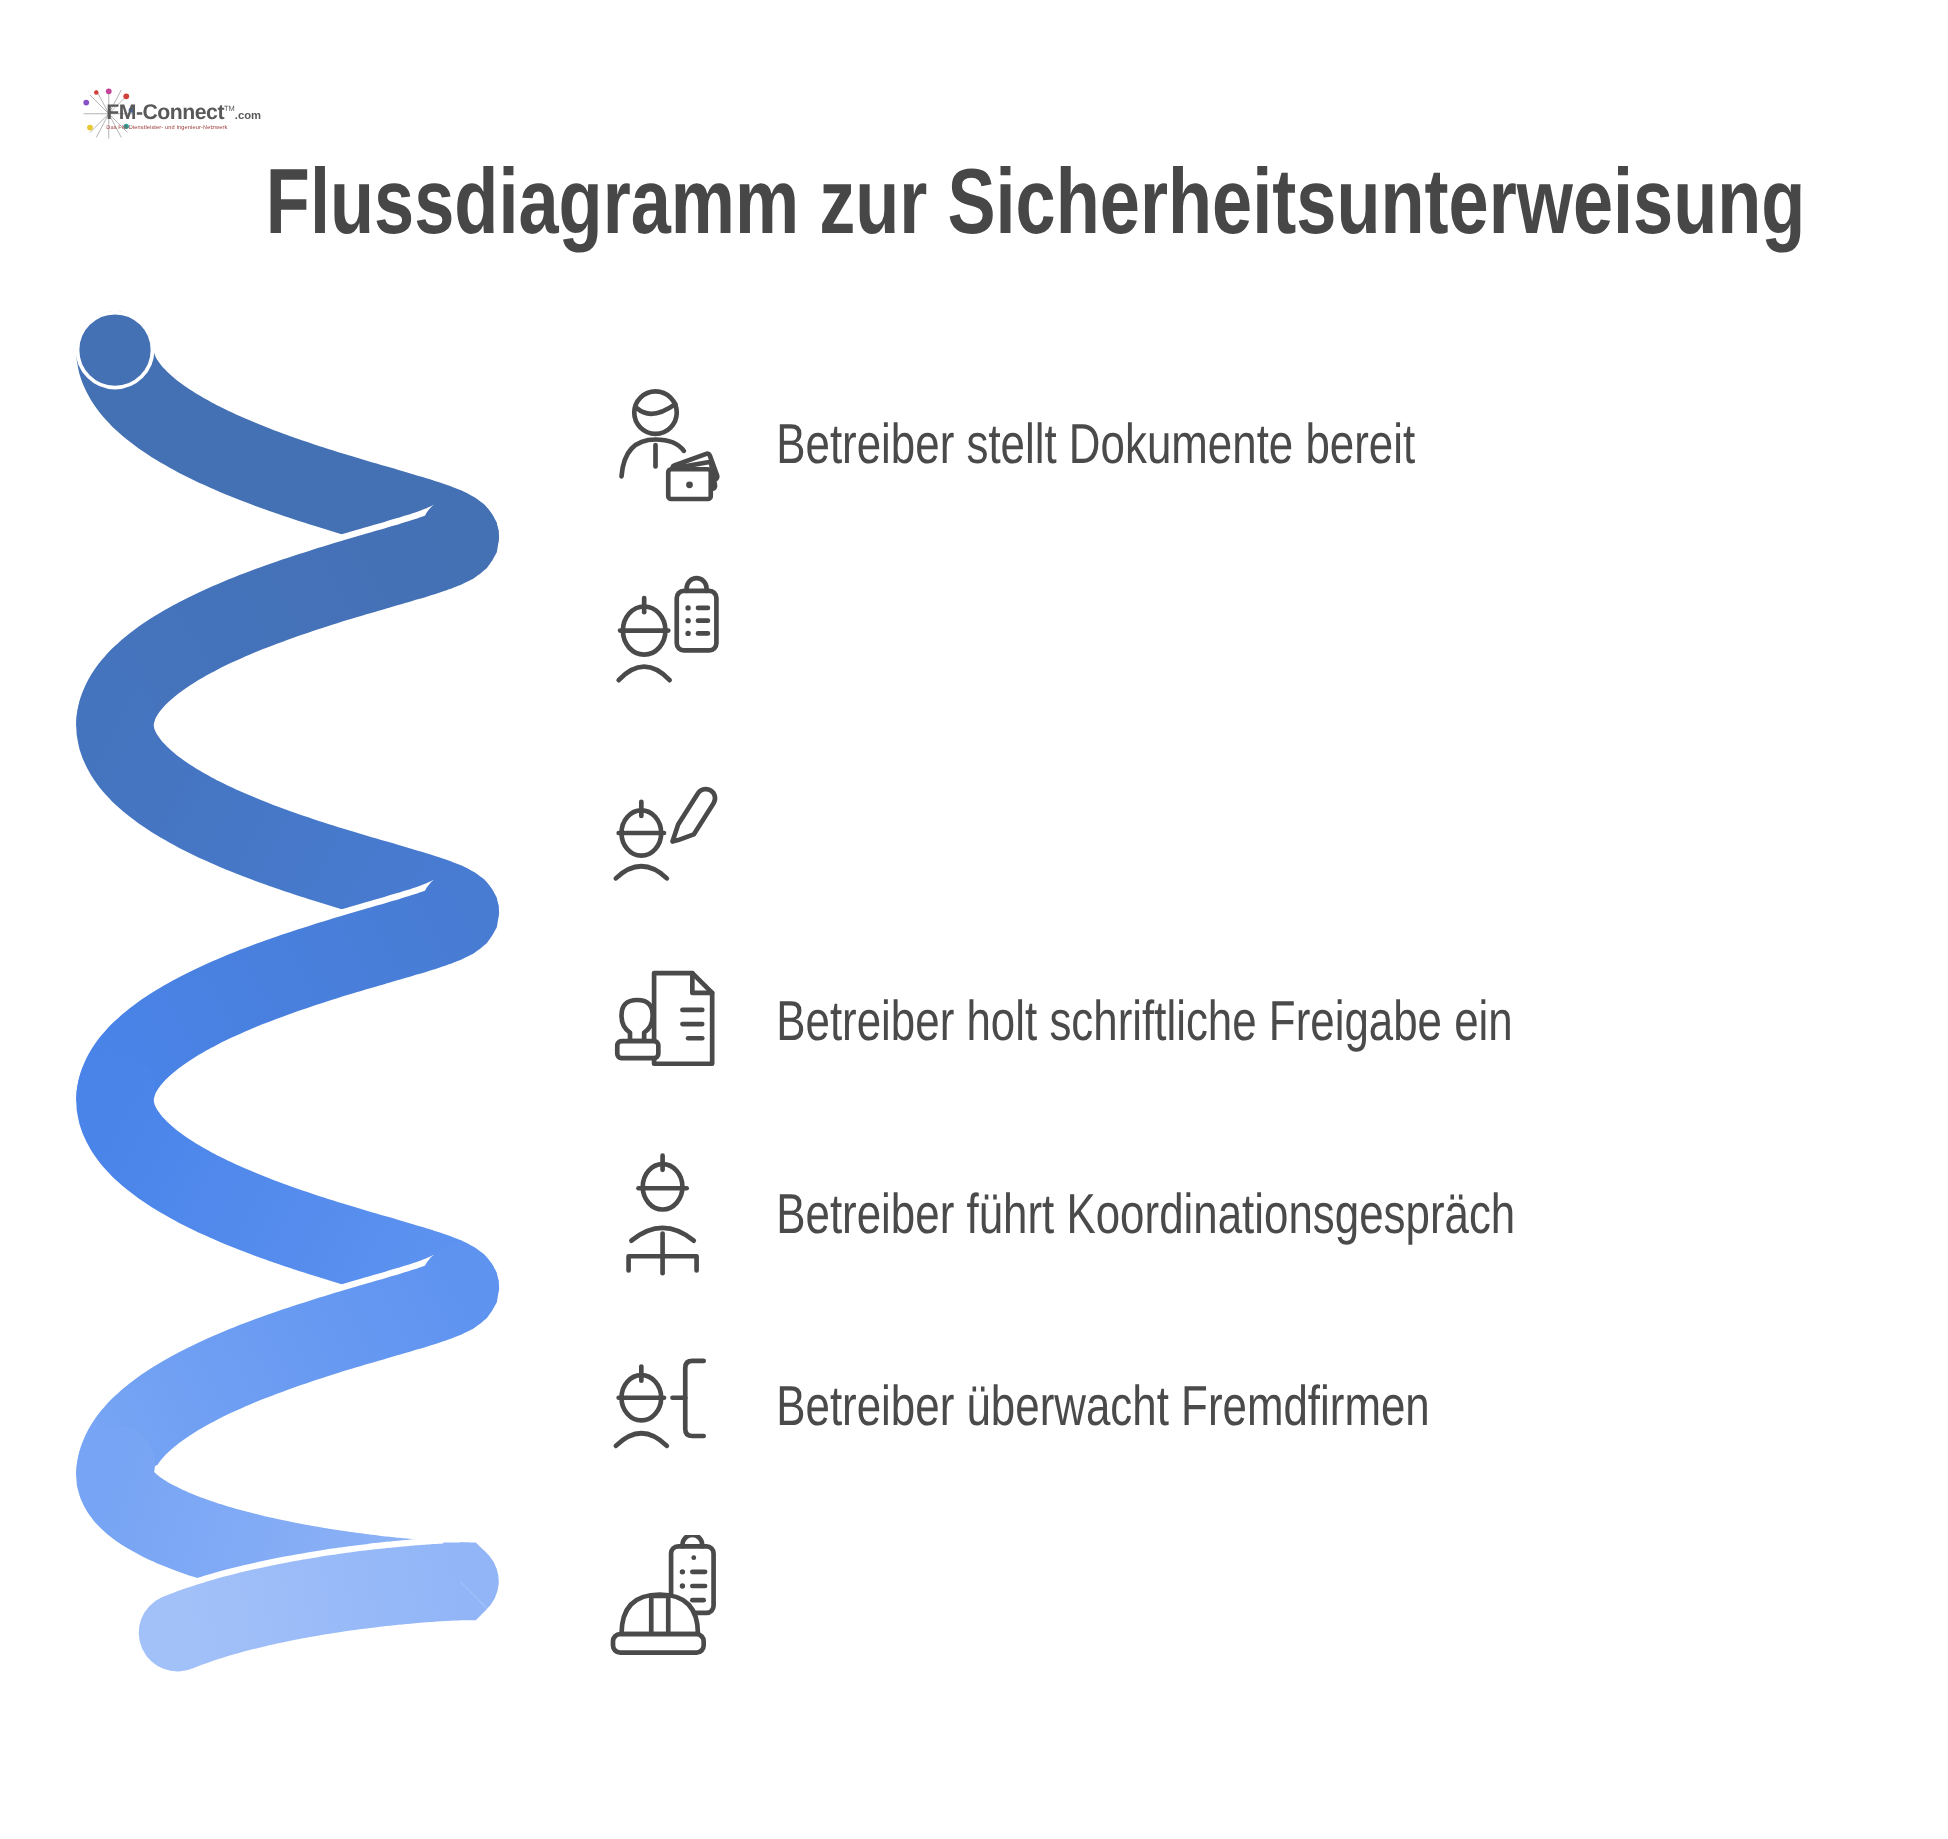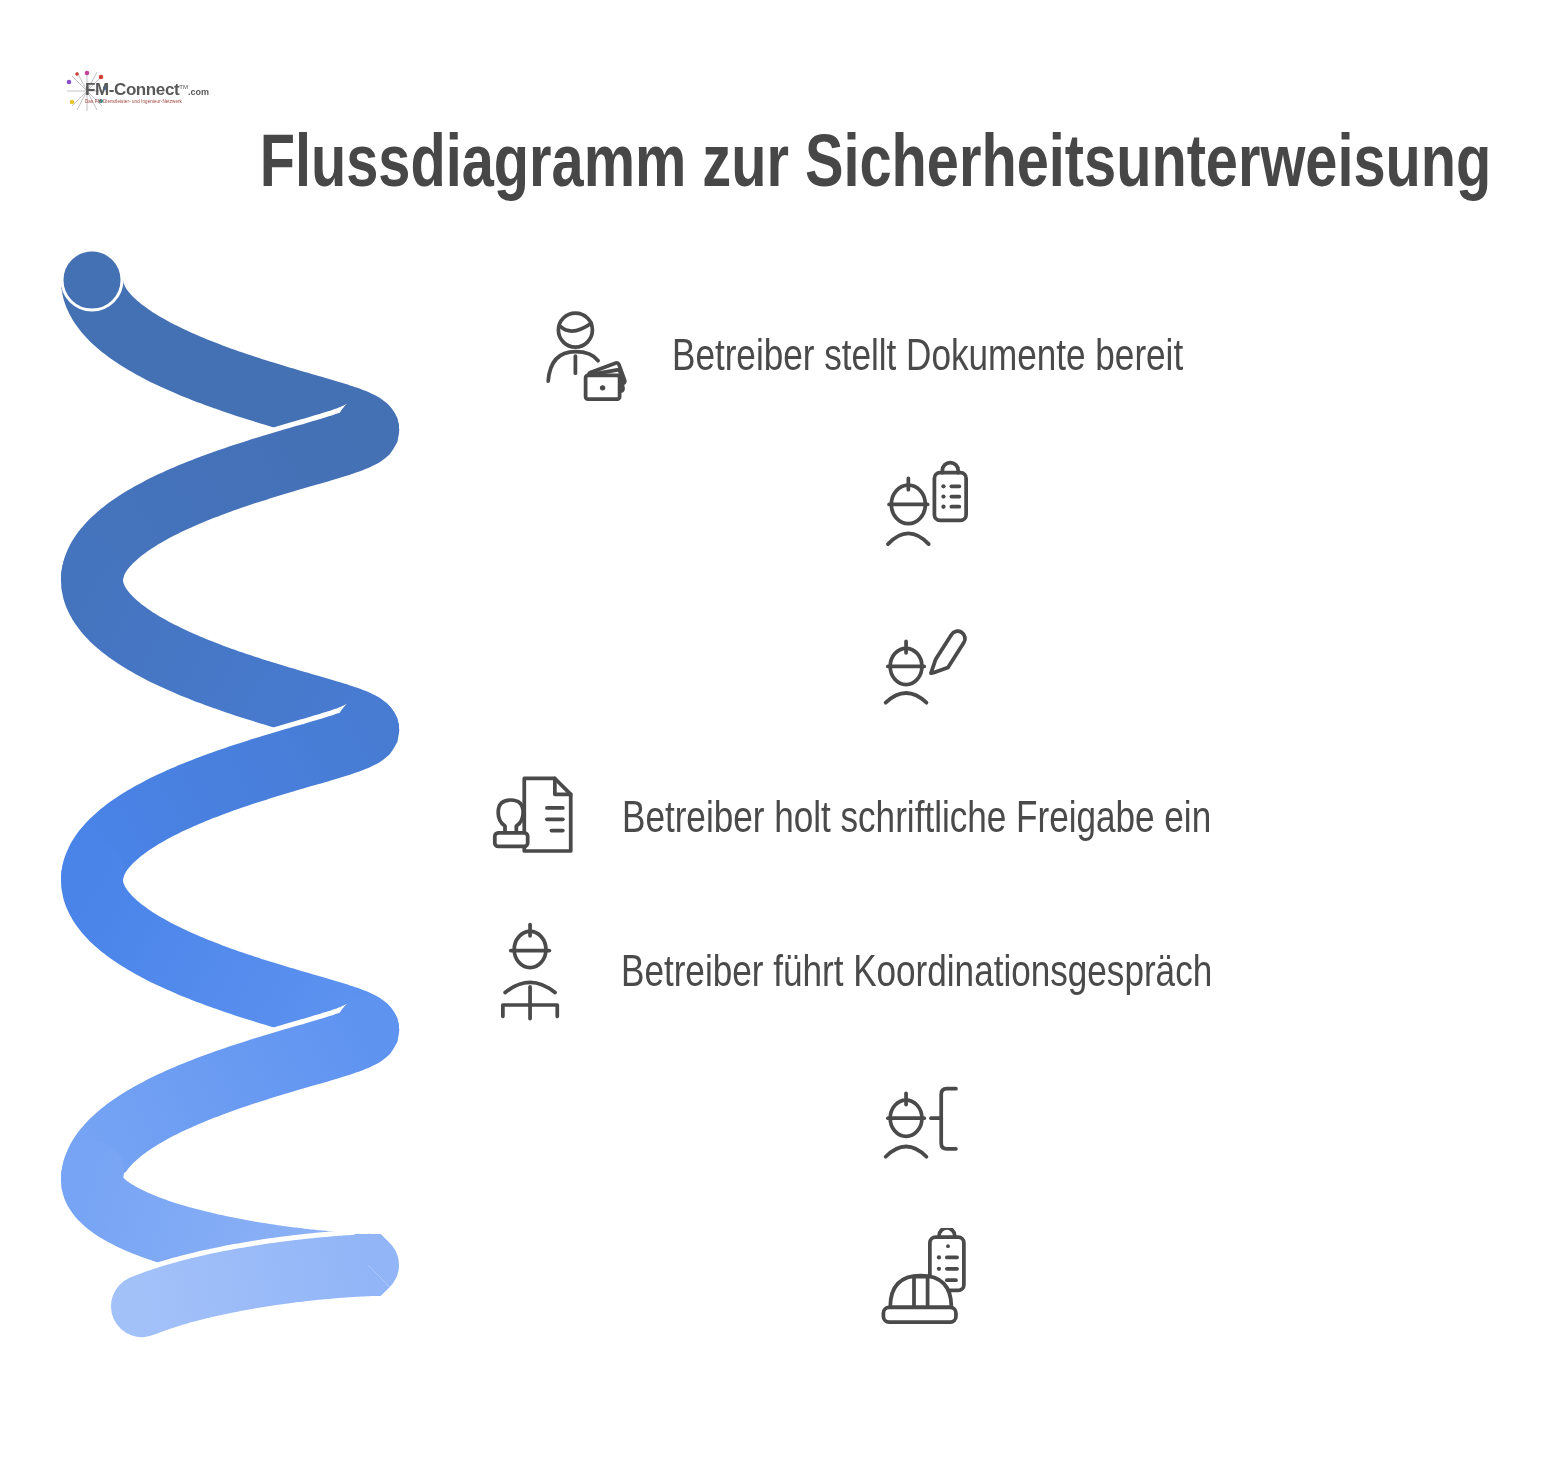--- a/index.html
+++ b/index.html
@@ -10,30 +10,30 @@
   .logo{position:absolute;left:64px;top:72px;width:120px;height:48px;}
   .logo-burst{position:absolute;left:0;top:-4px;}
   .logo-text{position:absolute;left:21px;top:9px;white-space:nowrap;line-height:1.1;}
   .logo-brand{font-size:17px;font-weight:bold;color:#595959;letter-spacing:-0.4px;}
   .logo-tld{font-size:9px;font-weight:bold;color:#595959;text-align:right;}
   .logo-tm{font-size:6px;vertical-align:super;color:#595959;}
   .logo-tagline{font-size:4.5px;color:#9d3b3b;letter-spacing:0.1px;}
 
   
   .title{position:absolute;left:0;top:118px;width:100%;text-align:left;
-         padding-left:86px;box-sizing:border-box;}
+         padding-left:39px;box-sizing:border-box;}
   .title-inner{display:inline-block;font-size:74px;font-weight:bold;color:#474747;
          transform:scaleX(0.78);transform-origin:center;white-space:nowrap;}
 
   
   .spiral{position:absolute;left:0;top:0;pointer-events:none;}
 
   
   .steps{position:absolute;left:483px;top:278px;}
-  .step-row{display:flex;align-items:center;height:154px;justify-content:center;}
+  .step-row{display:flex;align-items:center;height:154px;}
   .icon-box{width:110px;display:flex;justify-content:center;align-items:center;flex:0 0 110px;}
   .step-icon{width:102px;height:102px;}
   .step-icon .s{stroke:#4a4a4a;stroke-width:3.3;fill:none;stroke-linecap:round;stroke-linejoin:round;}
   .step-icon .w{fill:#ffffff;}
   .step-icon .f{fill:#4a4a4a;stroke:none;}
   .label-wrap{margin-left:28px;}
   .step-label{display:inline-block;font-size:45px;color:#4a4a4a;white-space:nowrap;
          transform:scaleX(0.78);transform-origin:left center;}
 </style>
 </head>
@@ -205,20 +205,21 @@
         <div class="icon-box">
           <svg class="step-icon" viewBox="0 0 90 90">
             <ellipse class="s" cx="23" cy="39" rx="14" ry="16"></ellipse>
             <path class="s" d="M7 39 H39"></path>
             <path class="s" d="M23 17 v10"></path>
             <path class="s" d="M5 73 Q23 55 41 73"></path>
             <path class="s" d="M67 13 H59 Q54 13 54 18 V61 Q54 66 59 66 H67"></path>
             <path class="s" d="M54 39 H45"></path>
           </svg>
         </div>
+        <div class="label-wrap"><span class="step-label">Betreiber überwacht Fremdfirmen</span></div>
       </div>
       <div class="step-row">
         <div class="icon-box">
           <svg class="step-icon" viewBox="0 0 90 90">
             <rect class="s" x="44" y="8" width="30" height="47" rx="5"></rect>
             <path class="s" d="M52 8 v-1 a7 7 0 0 1 14 0 v1"></path>
             <circle class="f" cx="60" cy="16" r="1.7"></circle>
             <circle class="f" cx="52" cy="26" r="1.9"></circle>
             <path class="s" d="M59 26 h9"></path>
             <circle class="f" cx="52" cy="36" r="1.9"></circle>

